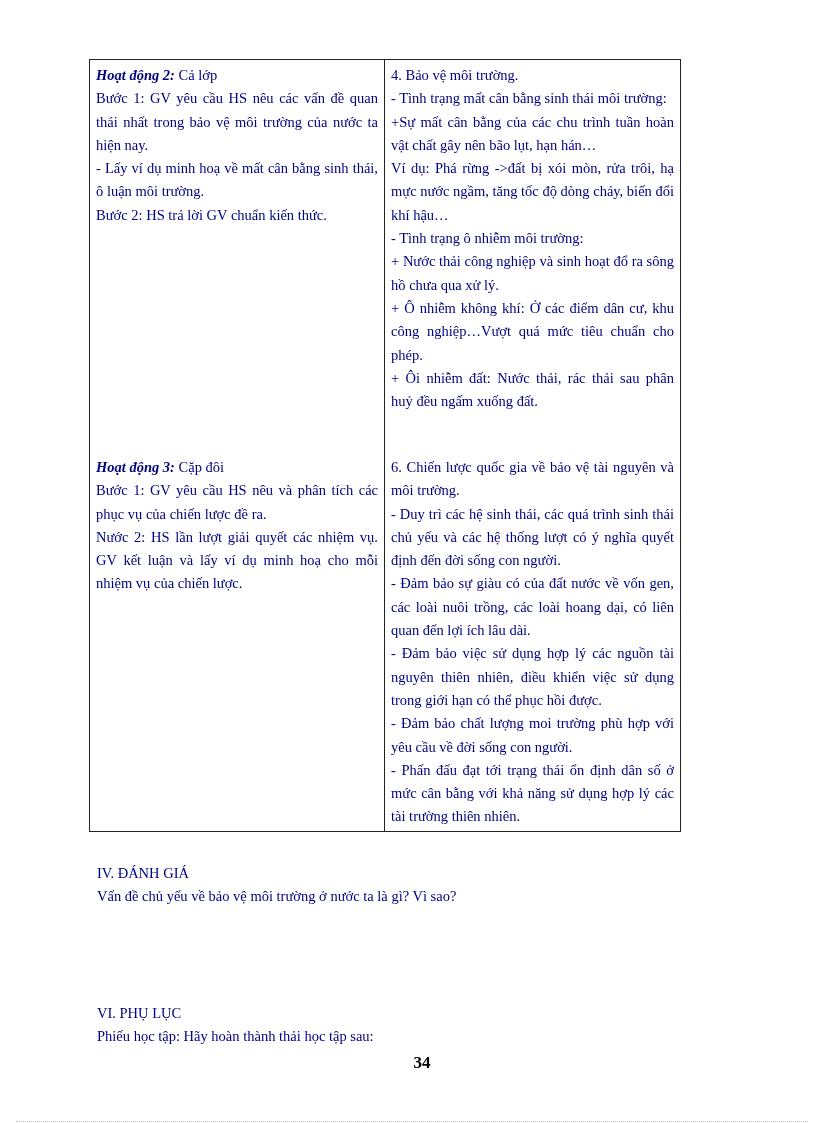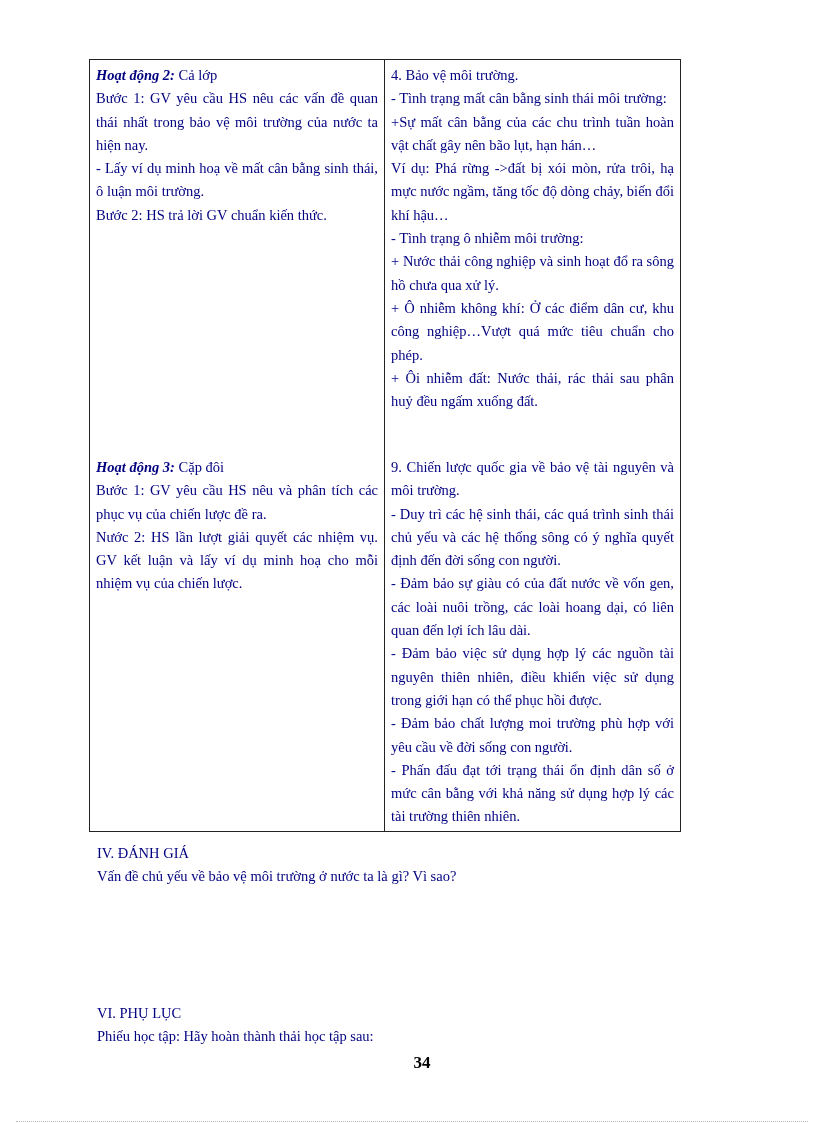--- a/index.html
+++ b/index.html
@@ -49,32 +49,32 @@
     </tr>
     <tr class="r2">
       <td class="left">
         <span class="line">
           <span class="act-title">Hoạt động 3:</span><span> Cặp đôi</span>
         </span>
         <span class="line">Bước 1: GV yêu cầu HS nêu và phân tích các phục vụ của chiến lược đề ra.</span>
         <span class="line">Nước 2: HS lần lượt giải quyết các nhiệm vụ. GV kết luận và lấy ví dụ minh hoạ cho mỗi nhiệm vụ của chiến lược.</span>
       </td>
       <td>
-        <span class="line">9. Chiến lược quốc gia về bảo vệ tài nguyên và môi trường.</span>
-        <span class="line">- Duy trì các hệ sinh thái, các quá trình sinh thái chủ yếu và các hệ thống sông có ý nghĩa quyết định đến đời sống con người.</span>
+        <span class="line">6. Chiến lược quốc gia về bảo vệ tài nguyên và môi trường.</span>
+        <span class="line">- Duy trì các hệ sinh thái, các quá trình sinh thái chủ yếu và các hệ thống lượt có ý nghĩa quyết định đến đời sống con người.</span>
         <span class="line">- Đảm bảo sự giàu có của đất nước về vốn gen, các loài nuôi trồng, các loài hoang dại, có liên quan đến lợi ích lâu dài.</span>
         <span class="line">- Đảm bảo việc sử dụng hợp lý các nguồn tài nguyên thiên nhiên, điều khiển việc sử dụng trong giới hạn có thể phục hồi được.</span>
         <span class="line">- Đảm bảo chất lượng moi trường phù hợp với yêu cầu về đời sống con người.</span>
         <span class="line">- Phấn đấu đạt tới trạng thái ổn định dân số ở mức cân bằng với khả năng sử dụng hợp lý các tài trường thiên nhiên.</span>
       </td>
     </tr>
   </tbody>
     </table>
 
-  <div class="sec" style="top:842px;">
+  <div class="sec" style="top:862px;">
     <div>IV. ĐÁNH GIÁ</div>
     <div>Vấn đề chủ yếu về bảo vệ môi trường ở nước ta là gì? Vì sao?</div>
   </div>
 
 
   <div class="sec" style="top:1002px;">
     <div>VI. PHỤ LỤC</div>
     <div>Phiếu học tập: Hãy hoàn thành thải học tập sau:</div>
   </div>
 

